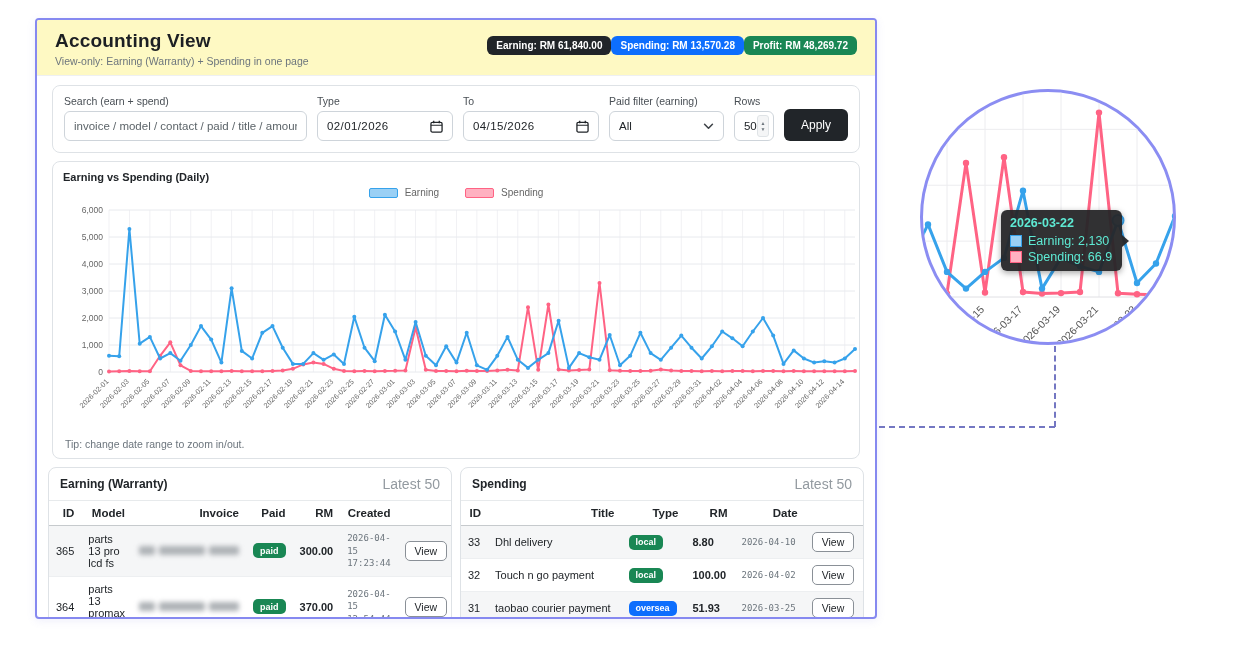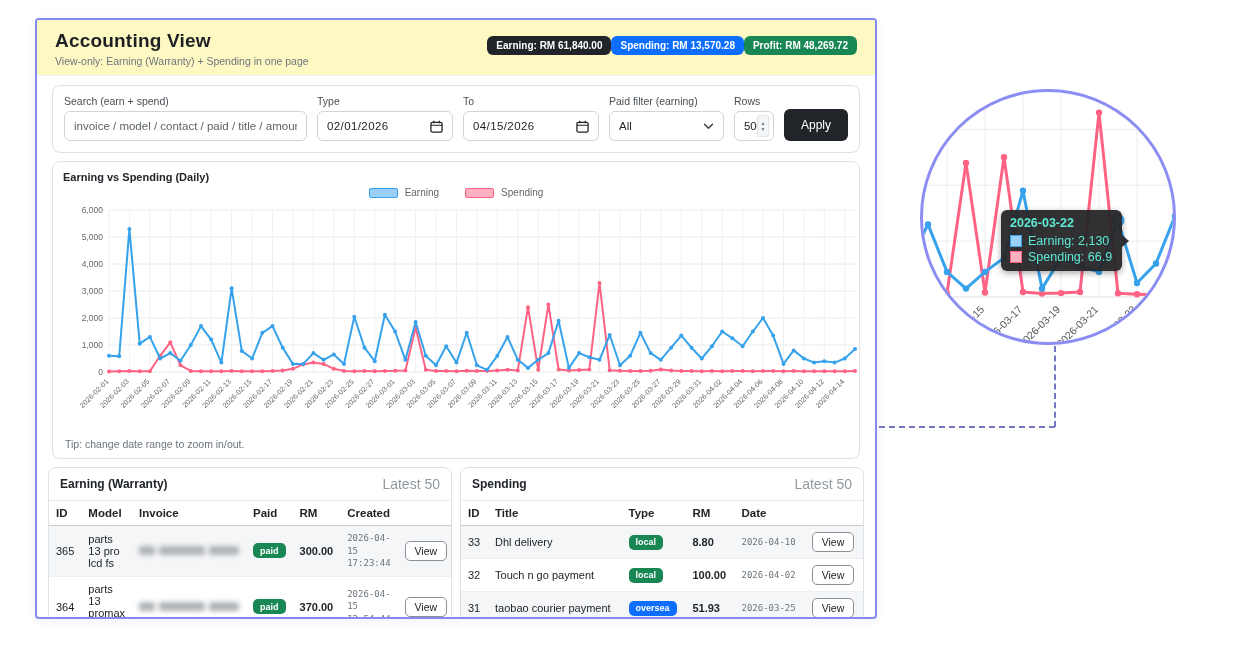--- a/index.html
+++ b/index.html
@@ -48,21 +48,21 @@
   .tip { font-size:10.5px; color:#6c757d; padding:0 2px 6px 2px; }
 
   
   .tables { display:flex; gap:8px; margin:0 11px; }
   .table-card { flex:1 1 0; border:1px solid #dee2e6; border-radius:8px; background:#fff; overflow:hidden; }
   .tc-head { display:flex; justify-content:space-between; align-items:center;
     padding:8px 11px; border-bottom:1px solid #e7eaec; }
   .tc-title { font-size:12px; font-weight:700; color:#212529; }
   .tc-meta { font-size:14px; color:#939aa0; }
   table { width:100%; border-collapse:collapse; font-size:11px; color:#212529; }
-  thead th { text-align:left; padding:6px 7px; font-size:11.5px; font-weight:700;
+  thead th { text-align:right; padding:6px 7px; font-size:11.5px; font-weight:700;
     border-bottom:1.5px solid #c6cacd; white-space:nowrap; }
   tbody td { padding:6px 7px; border-top:1px solid #edeff1; vertical-align:middle; }
   tbody tr:nth-child(odd) { background:#f5f6f7; }
   .rm { font-weight:700; }
   .mono { font-family:"DejaVu Sans Mono", monospace; font-size:9px; color:#6c757d; line-height:1.4; white-space:nowrap; }
   .tbadge { display:inline-block; color:#fff; font-size:9px; font-weight:700;
     padding:2.5px 7px; border-radius:5px; }
   .btn-view { background:#fff; border:1px solid #8a9097; border-radius:5px; color:#212529;
     font-size:10.5px; padding:3px 9px; font-family:"Liberation Sans", sans-serif; cursor:pointer; white-space:nowrap; }
   .blurwrap { display:flex; gap:4px; filter:blur(2.4px); }

